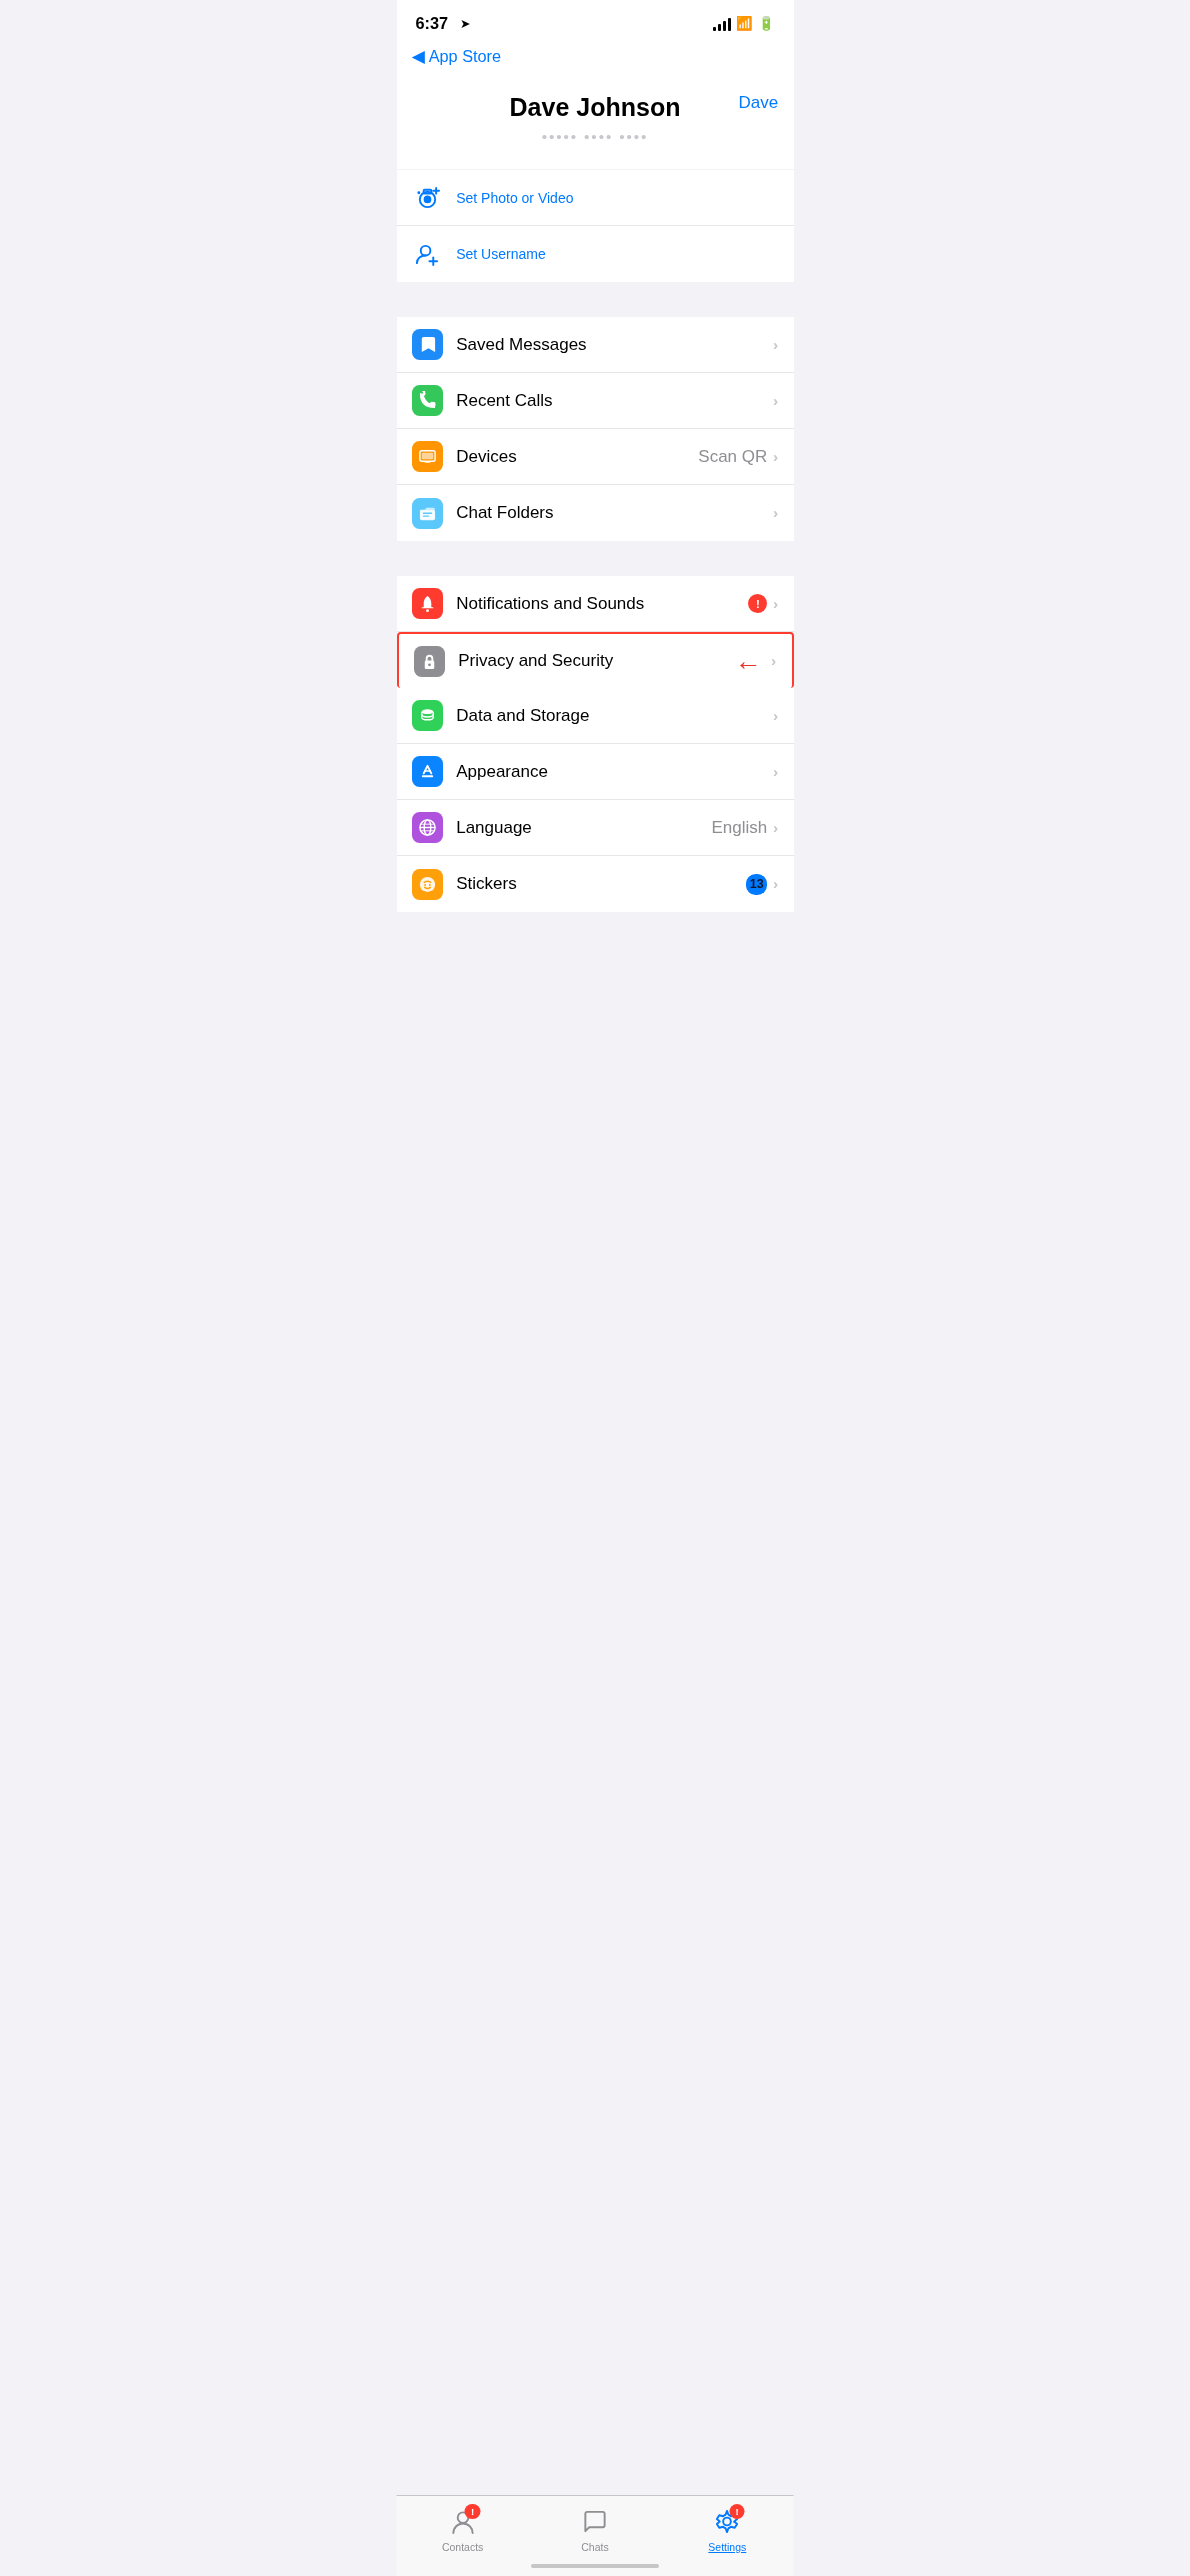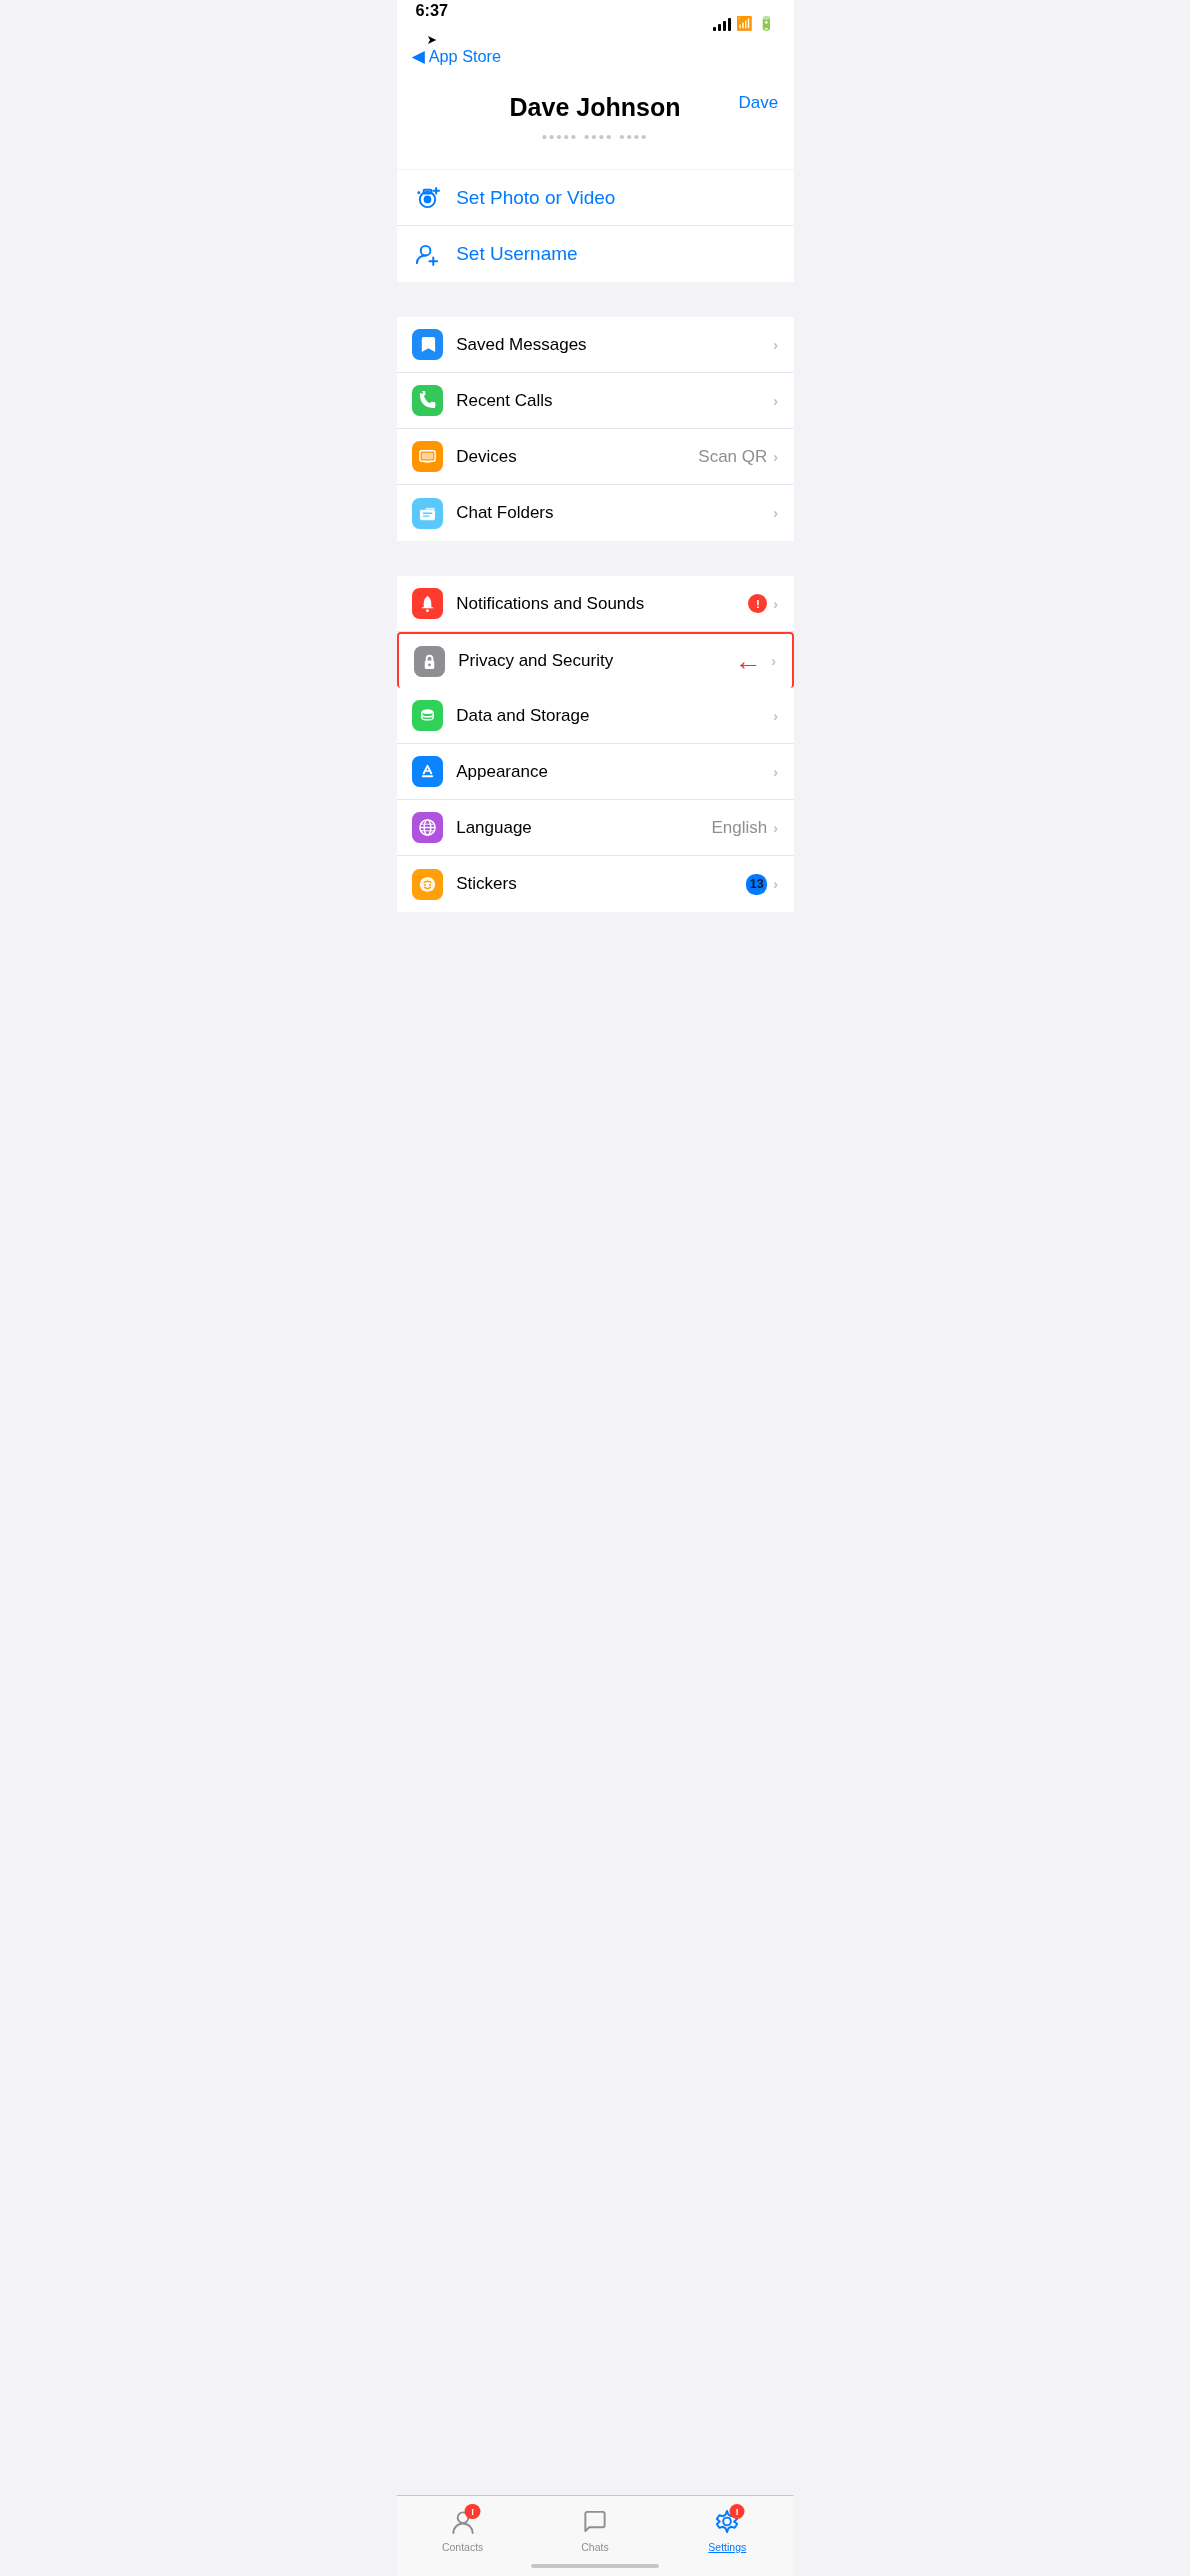--- a/index.html
+++ b/index.html
@@ -169,21 +169,21 @@
       width: 31px;
       display: flex;
       align-items: center;
       justify-content: center;
       margin-right: 13.4px;
       color: #007aff;
       font-size: 21px;
       flex-shrink: 0;
     }
     .action-label {
-      font-size: 19px;
+      font-size: 14px;
       color: #007aff;
     }
 
     
     .notif-badge {
       background: #ff3b30;
       color: #fff;
       border-radius: 9.6px;
       min-width: 19px;
       height: 19px;
@@ -286,21 +286,21 @@
     }
 
     .content-area {
       padding-bottom: 86px;
     }
   </style>
 </head>
 <body>
 
 <div class="status-bar">
-  <div style="display:flex; align-items:center; gap:12px;flex-direction:column;">
+  <div style="display:flex; align-items:center; gap:12px;">
     <span style="font-size:16.3px;font-weight:600;">6:37</span>
     <span style="font-size:12.5px;">➤</span>
   </div>
   <div class="status-icons">
     <div class="signal-bars">
       <div class="signal-bar" style="height:3.8px;"></div>
       <div class="signal-bar" style="height:6.7px;"></div>
       <div class="signal-bar" style="height:9.6px;"></div>
       <div class="signal-bar" style="height:12.5px;"></div>
     </div>

